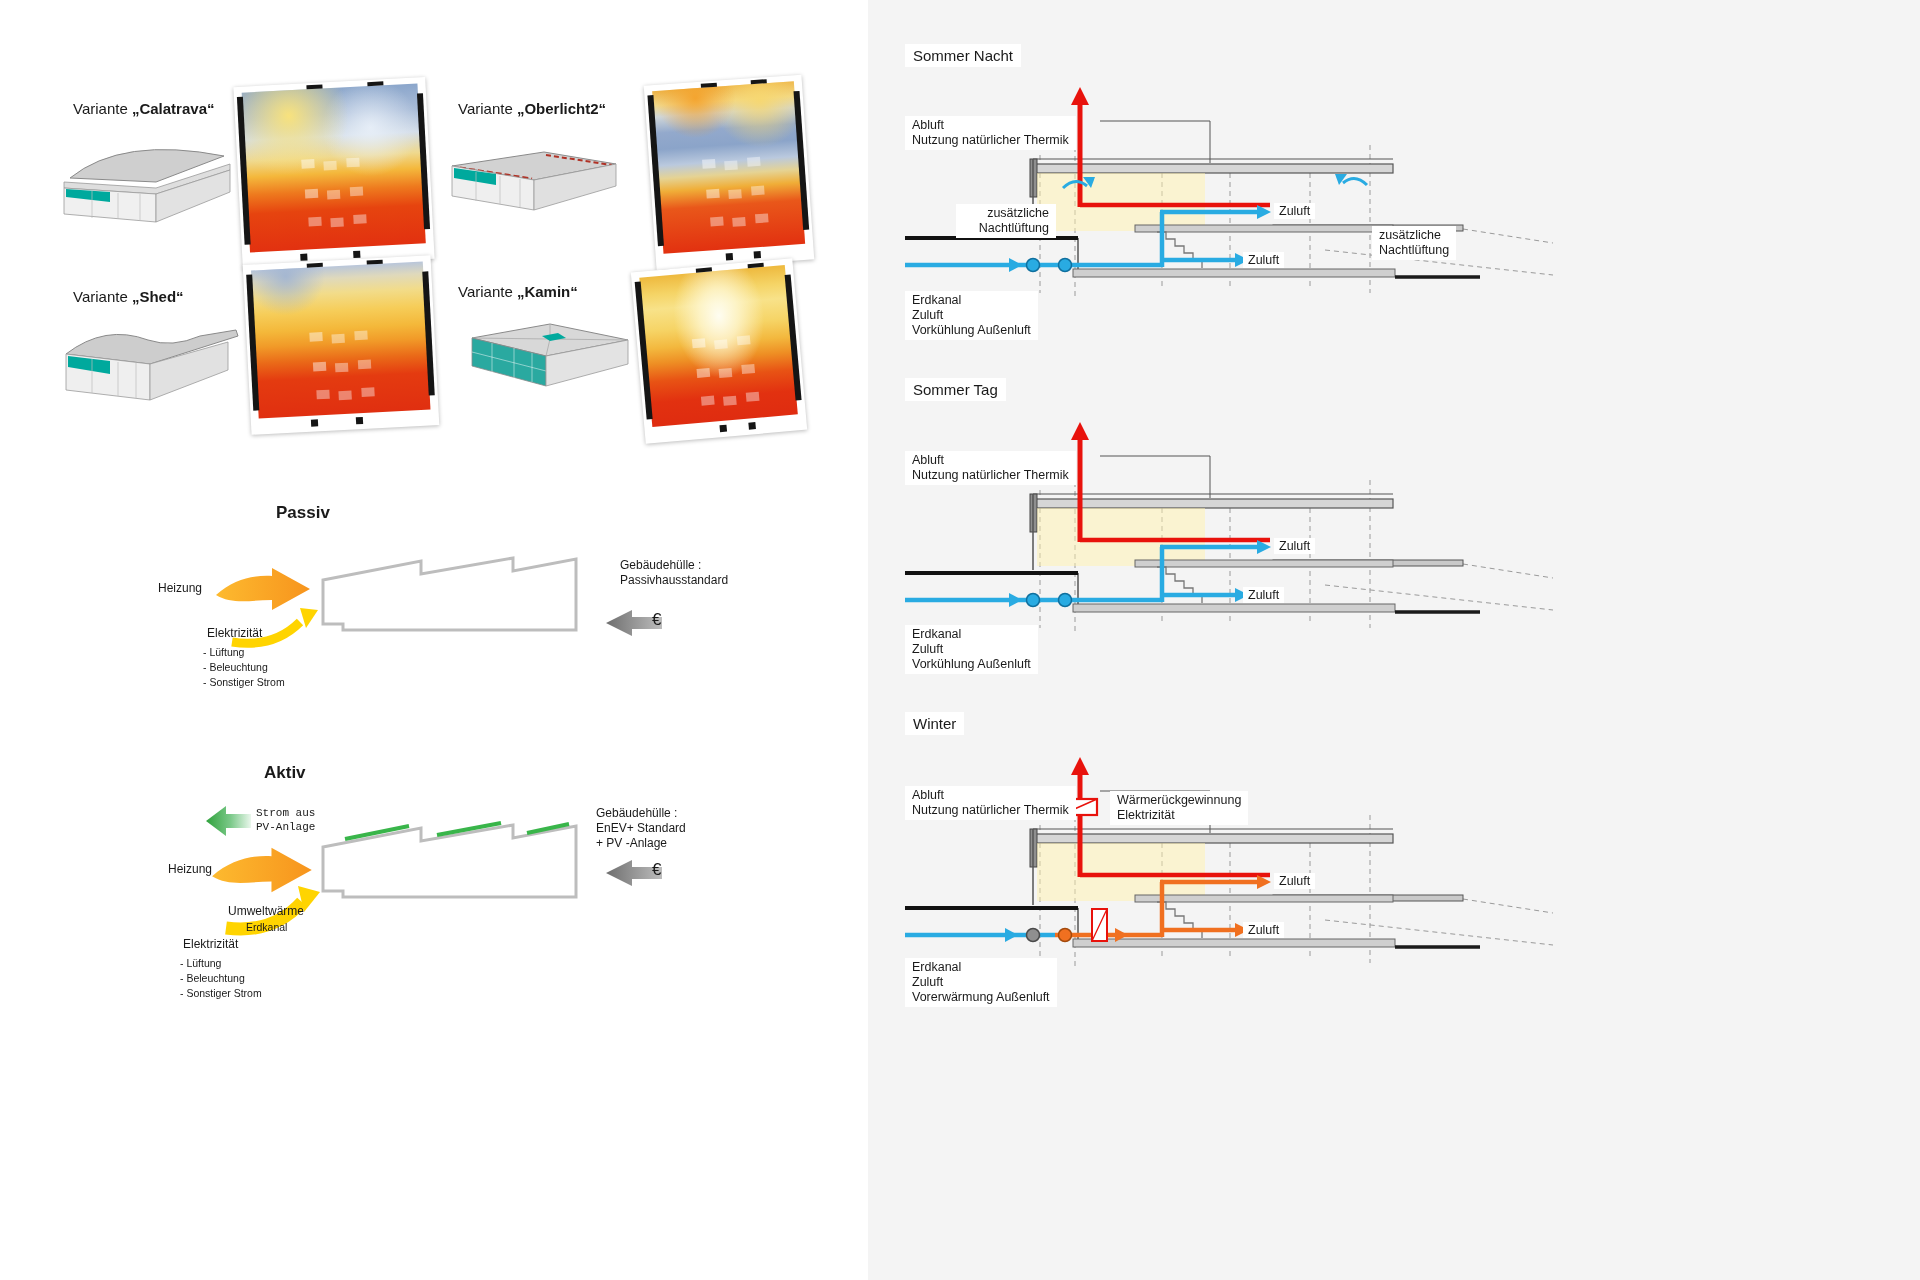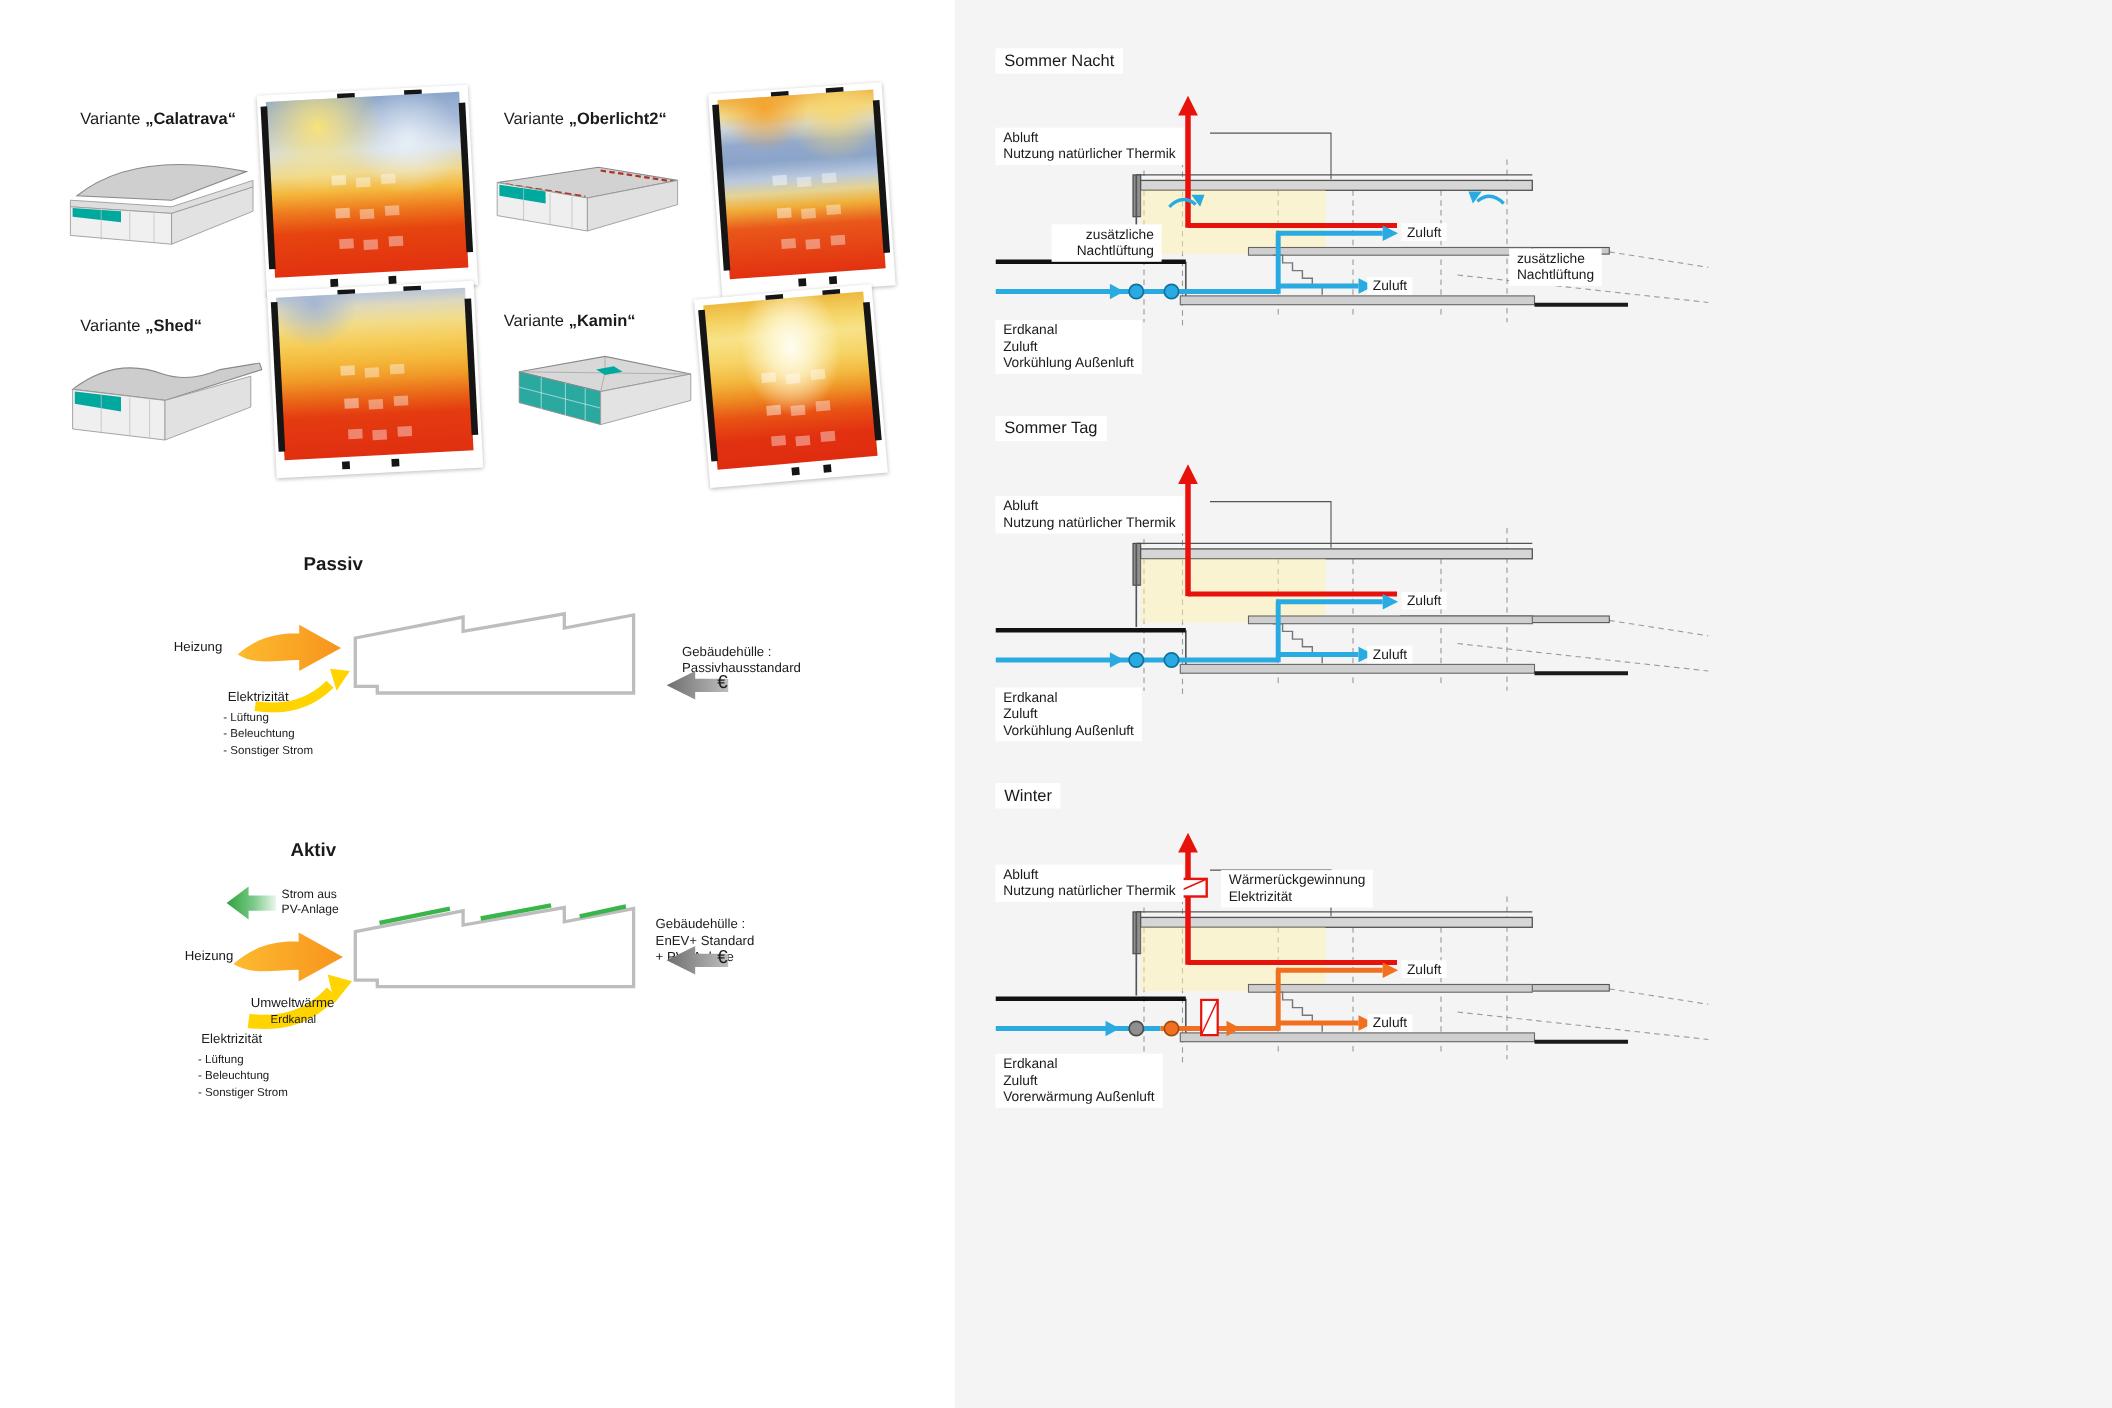--- a/index.html
+++ b/index.html
@@ -3,22 +3,22 @@
 <meta charset="utf-8">
 <style>
   * { box-sizing: border-box; }
   body { margin:0; background:#fff; }
   .canvas { position:relative; width:1920px; height:1280px; background:#fff;
             font-family:"Liberation Sans", sans-serif; color:#1a1a1a; overflow:hidden; }
   .abs { position:absolute; }
   .lbl { position:absolute; white-space:nowrap; }
   .fs15 { font-size:15px; }
   .fs13 { font-size:12px; }
-  .fs12 { font-size:12px; line-height:15px;margin-top:27px; }
-  .fs11 { font-size:11px; line-height:14px; }
+  .fs12 { font-size:12px; line-height:15px; }
+  .fs11 { font-size:11px; line-height:14px;font-family:Liberation Mono, monospace; }
   .fs10 { font-size:10.5px; line-height:15px; }
   .title17 { font-size:17px; font-weight:bold; }
   .rightbg { left:868px; top:0; width:1052px; height:1280px; background:#f4f4f4; }
   .stitle { position:absolute; background:#fff; padding:3px 8px; font-size:15px; white-space:nowrap; }
   .slbl { position:absolute; background:#fff; padding:2px 7px; font-size:12.5px; line-height:15px; white-space:nowrap; }
   .slbl span { display:block; }
   .zlbl { position:absolute; background:#fff; padding:1px 5px; font-size:12.5px; white-space:nowrap; }
   .tr { text-align:right; }
   .heatmap { position:absolute; background:#fff; box-shadow:0 1px 4px rgba(0,0,0,.28); }
   .hm-field { position:absolute; left:8px; top:6px; right:8px; bottom:16px; }

